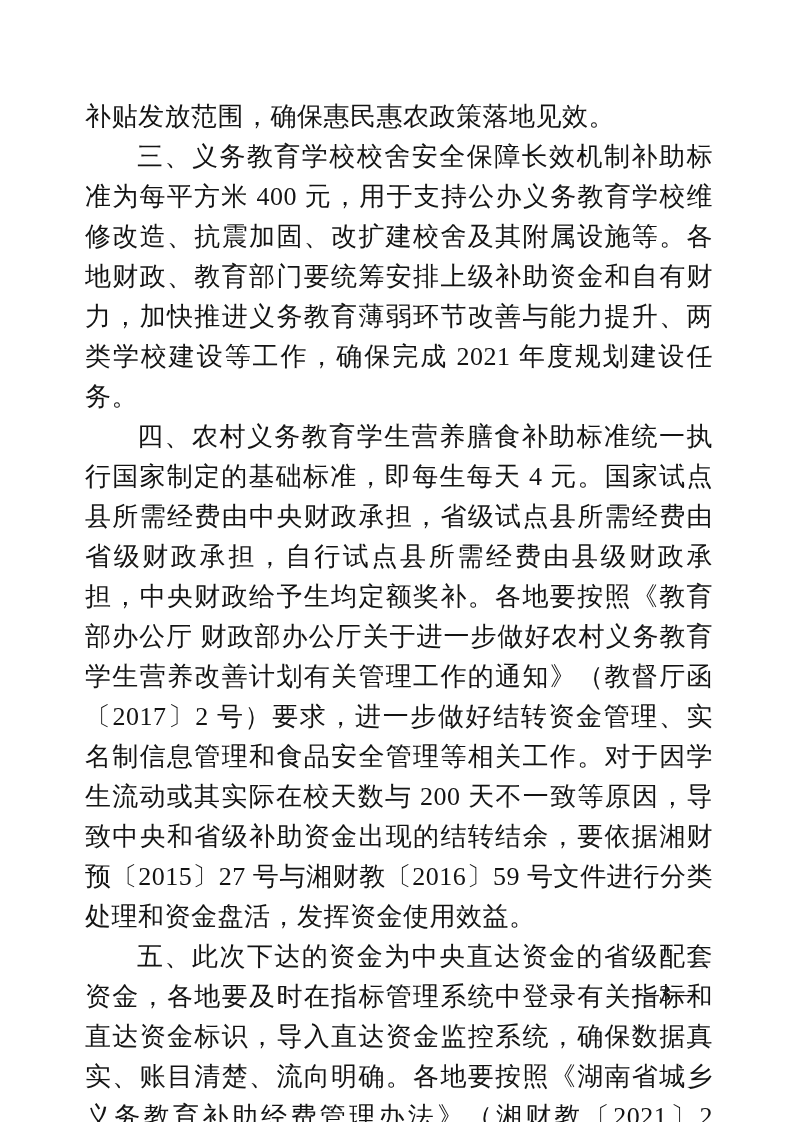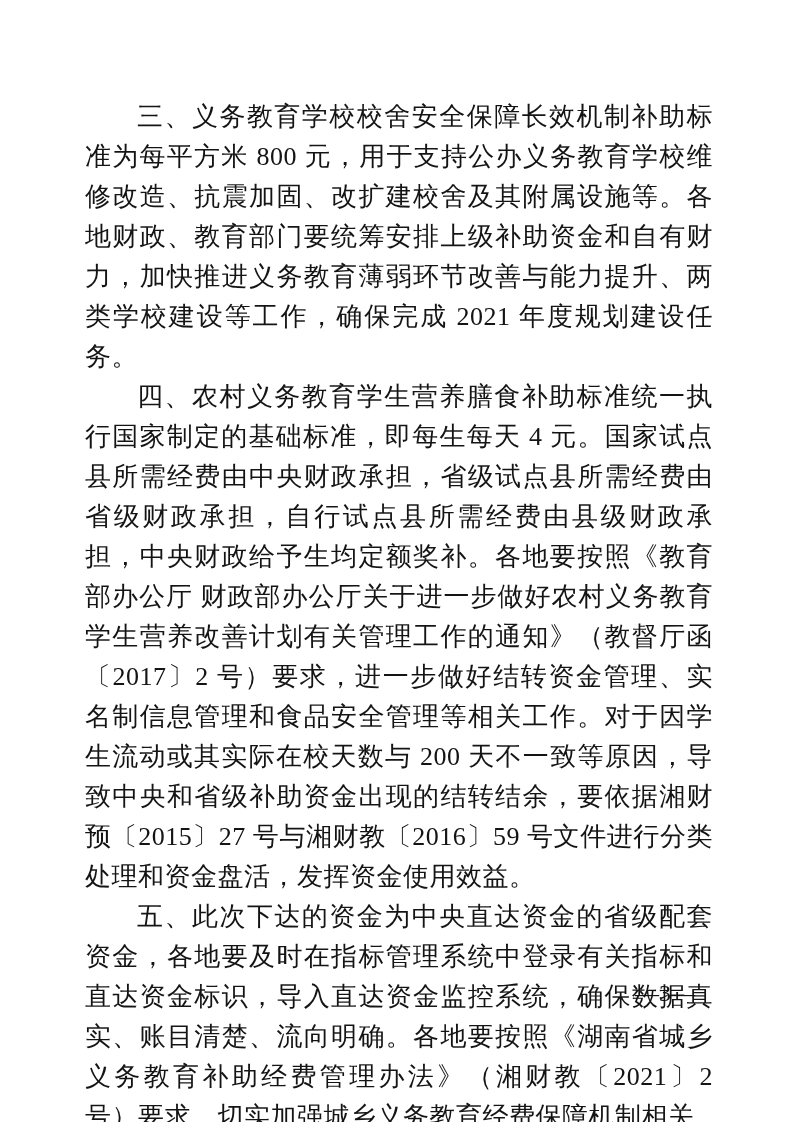--- a/index.html
+++ b/index.html
@@ -42,18 +42,19 @@
     font-size: 24px;
     line-height: 30px;
     color: #141414;
   }
 </style>
 </head>
 <body>
 
 <div class="page">
   <div class="content">
-    <p class="para">三、义务教育学校校舍安全保障长效机制补助标准为每平方米 800 元，用于支持公办义务教育学校维修改造、抗震加固、改扩建校舍及其附属设施等。各地财政、教育部门要统筹安排上级补助资金和自有财力，加快推进义务教育薄弱环节改善与能力提升、两类学校建设等工作，确保完成 2021 年度规划建设任务。</p>
+    <p class="para no-indent">补贴发放范围，确保惠民惠农政策落地见效。</p>
+    <p class="para">三、义务教育学校校舍安全保障长效机制补助标准为每平方米 400 元，用于支持公办义务教育学校维修改造、抗震加固、改扩建校舍及其附属设施等。各地财政、教育部门要统筹安排上级补助资金和自有财力，加快推进义务教育薄弱环节改善与能力提升、两类学校建设等工作，确保完成 2021 年度规划建设任务。</p>
     <p class="para">四、农村义务教育学生营养膳食补助标准统一执行国家制定的基础标准，即每生每天 4 元。国家试点县所需经费由中央财政承担，省级试点县所需经费由省级财政承担，自行试点县所需经费由县级财政承担，中央财政给予生均定额奖补。各地要按照《教育部办公厅 财政部办公厅关于进一步做好农村义务教育学生营养改善计划有关管理工作的通知》（教督厅函〔2017〕2 号）要求，进一步做好结转资金管理、实名制信息管理和食品安全管理等相关工作。对于因学生流动或其实际在校天数与 200 天不一致等原因，导致中央和省级补助资金出现的结转结余，要依据湘财预〔2015〕27 号与湘财教〔2016〕59 号文件进行分类处理和资金盘活，发挥资金使用效益。</p>
     <p class="para">五、此次下达的资金为中央直达资金的省级配套资金，各地要及时在指标管理系统中登录有关指标和直达资金标识，导入直达资金监控系统，确保数据真实、账目清楚、流向明确。各地要按照《湖南省城乡义务教育补助经费管理办法》（湘财教〔2021〕2 号）要求，切实加强城乡义务教育经费保障机制相关</p>
   </div>
   <div class="page-number">—3—</div>
 </div>
 
 </body></html>

